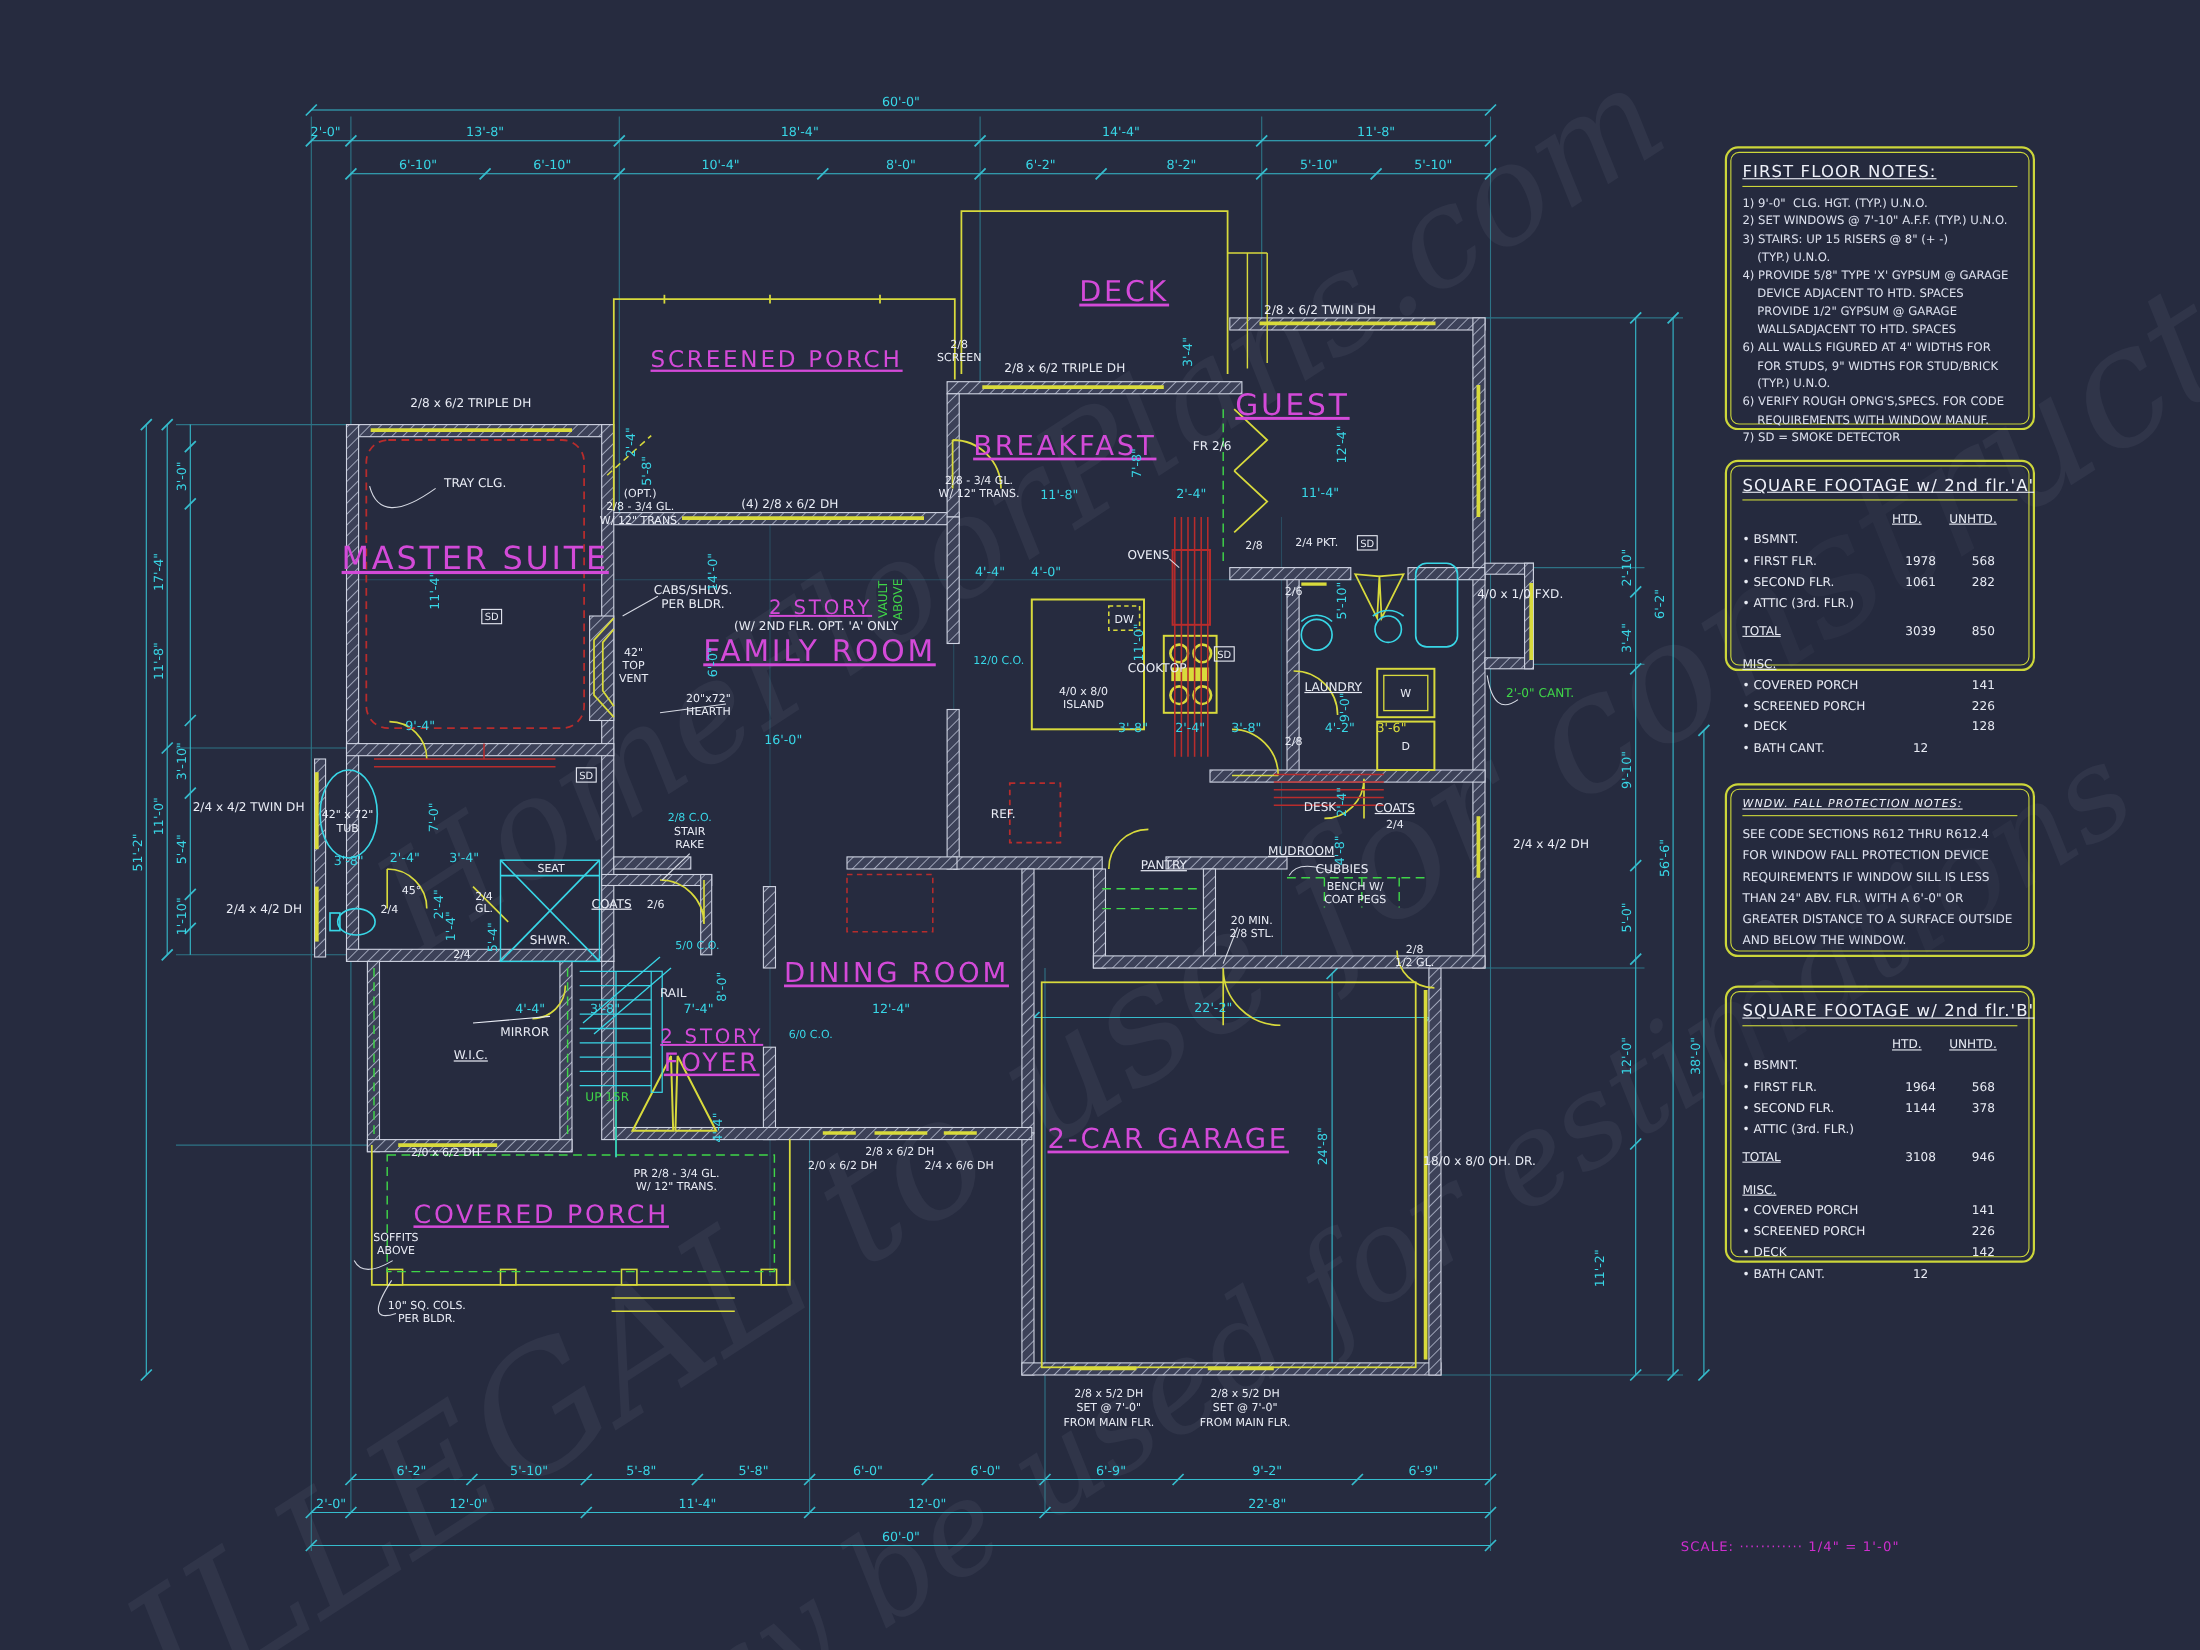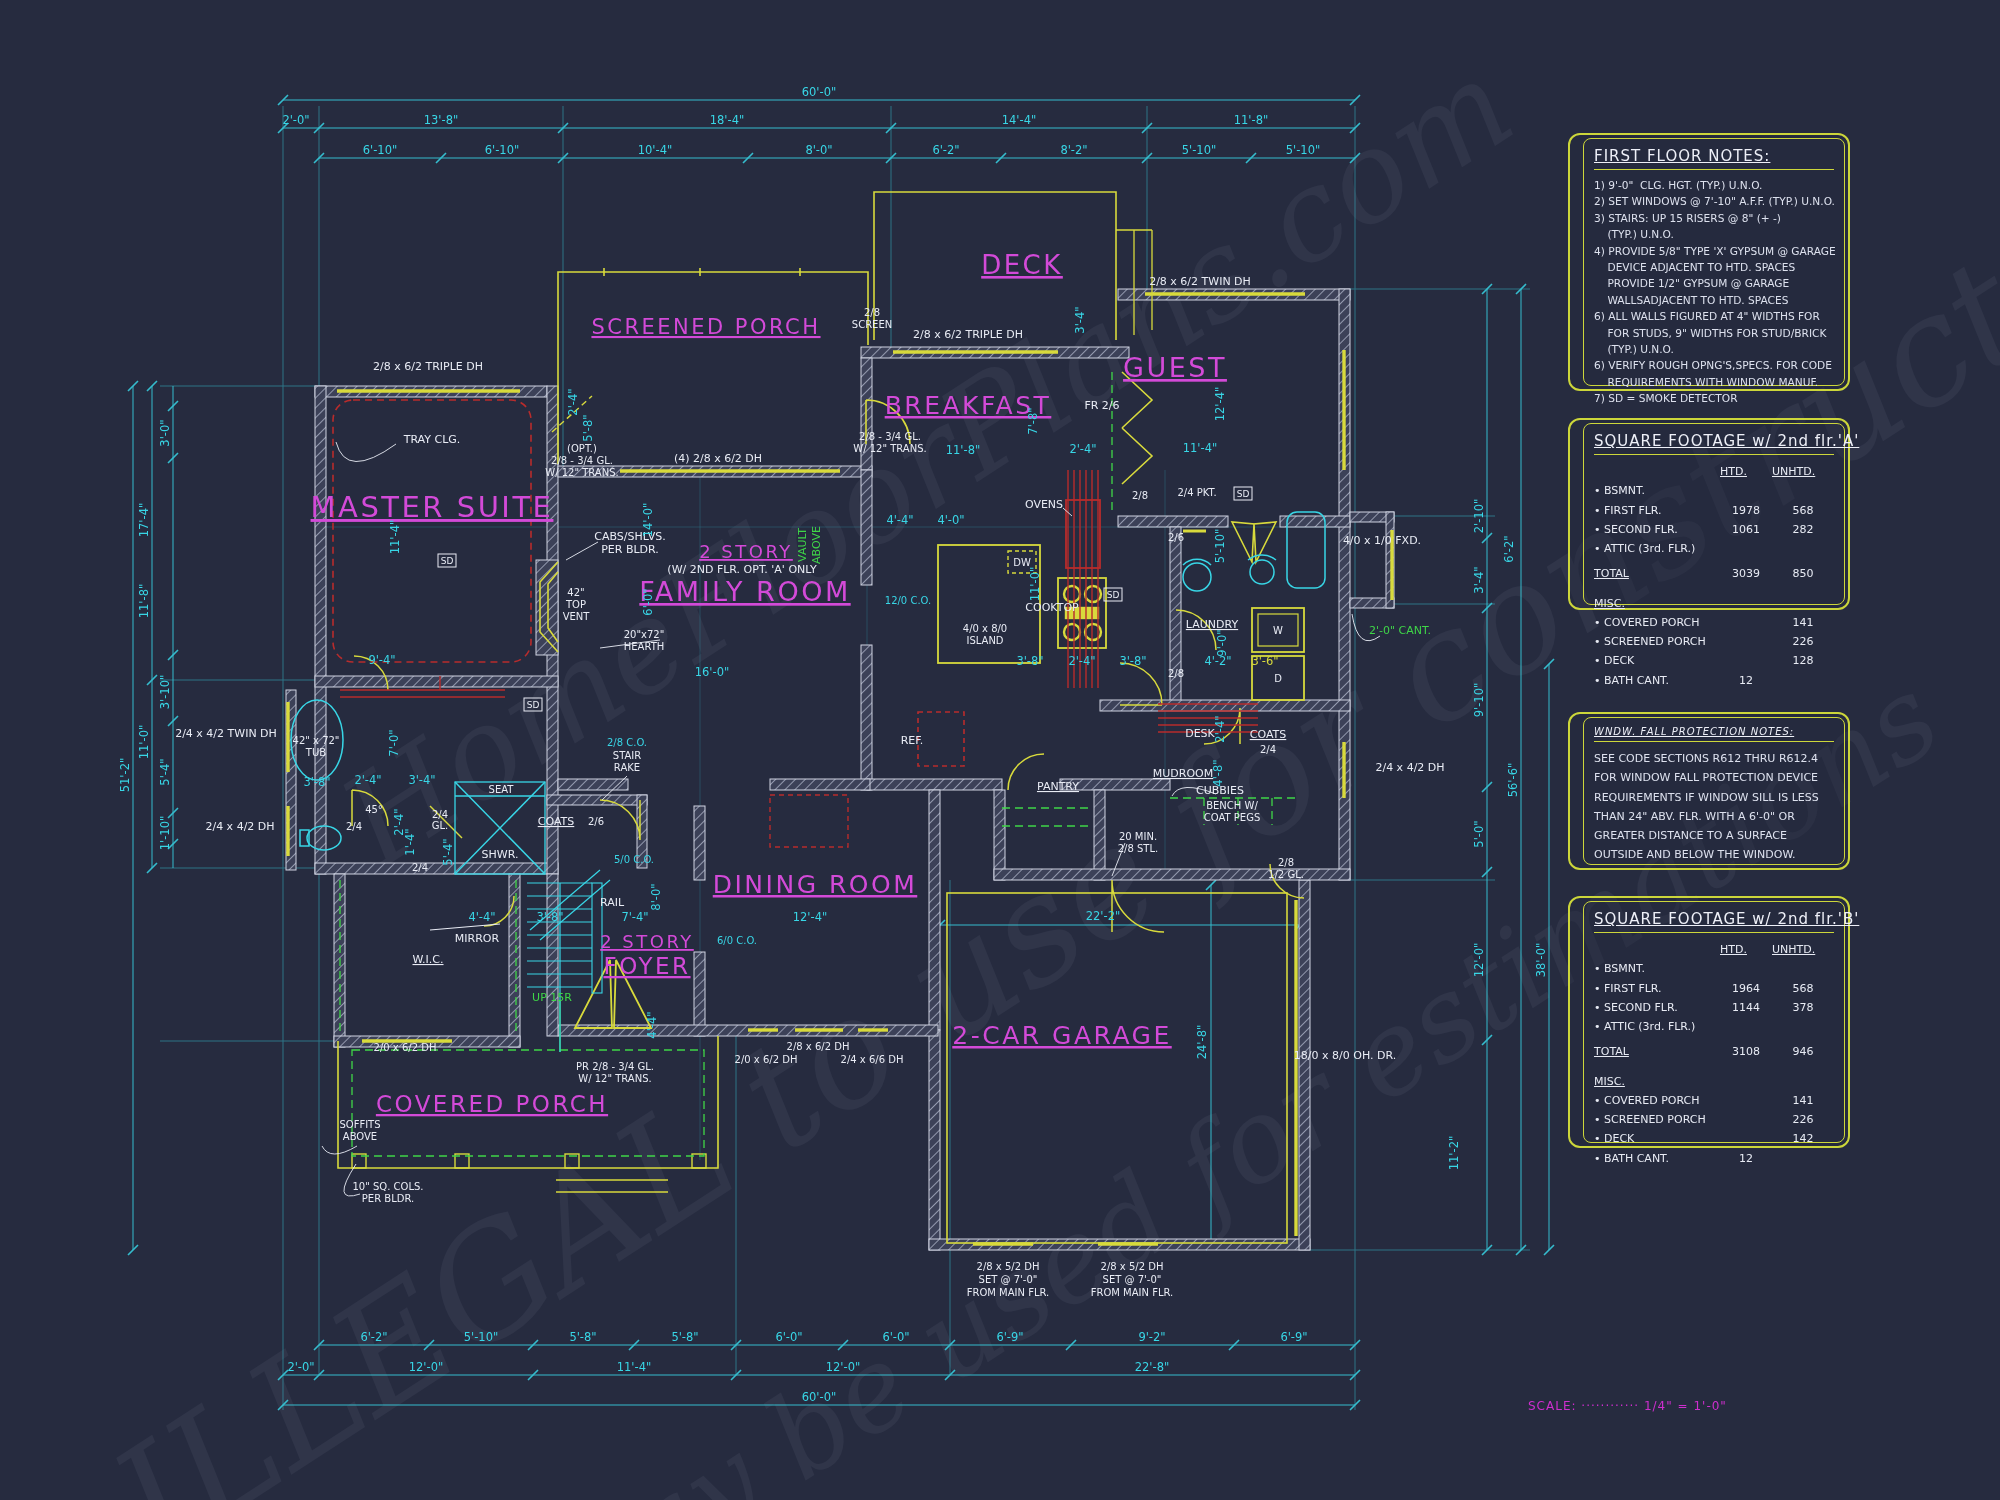--- a/index.html
+++ b/index.html
@@ -11,21 +11,21 @@
   .s10{font-size:10px;} .s9{font-size:9px;}
   .room{fill:#d34ad8;letter-spacing:2.5px;text-anchor:middle;text-decoration:underline;}
   .wlu{text-decoration:underline;}
   .grn{fill:#3fd648;font-size:11px;text-anchor:middle;}
   .ytx{fill:#d8da3c;}
   .wm{fill:#c7cde6;opacity:0.06;font-family:"DejaVu Serif",serif;font-style:italic;}
   
   .panel{position:absolute;left:1568px;width:282px;border:2px solid #ccd63a;border-radius:12px;
          padding:3px;box-sizing:border-box;background:rgba(38,43,63,.4);}
   .pinner{border:1.5px solid #ccd63a;border-radius:8px;height:100%;box-sizing:border-box;
-          padding:8px 10px 23px 10px;color:#e8ebf4;margin-left:10px;}
+          padding:8px 10px 23px 10px;color:#e8ebf4;}
   .ptitle{font-size:15px;letter-spacing:1px;color:#eef0f8;text-decoration:underline;
           padding-bottom:4px;border-bottom:1.5px solid #ccd63a;margin-bottom:7px;white-space:nowrap;}
   .nline{font-size:10.6px;line-height:1.55;white-space:pre;color:#dde1ee;}
   .fp-body{font-size:11px;line-height:1.75;color:#dde1ee;}
   .sqgrid{display:grid;grid-template-columns:1fr 52px 62px;font-size:11px;line-height:1.75;}
   .sq-h{text-decoration:underline;text-align:left;}
   .sq-l{white-space:nowrap;}
   .sq-v{text-align:center;}
   .sq-total{text-decoration:underline;}
   .sq-misc{text-decoration:underline;margin-top:10px;}

